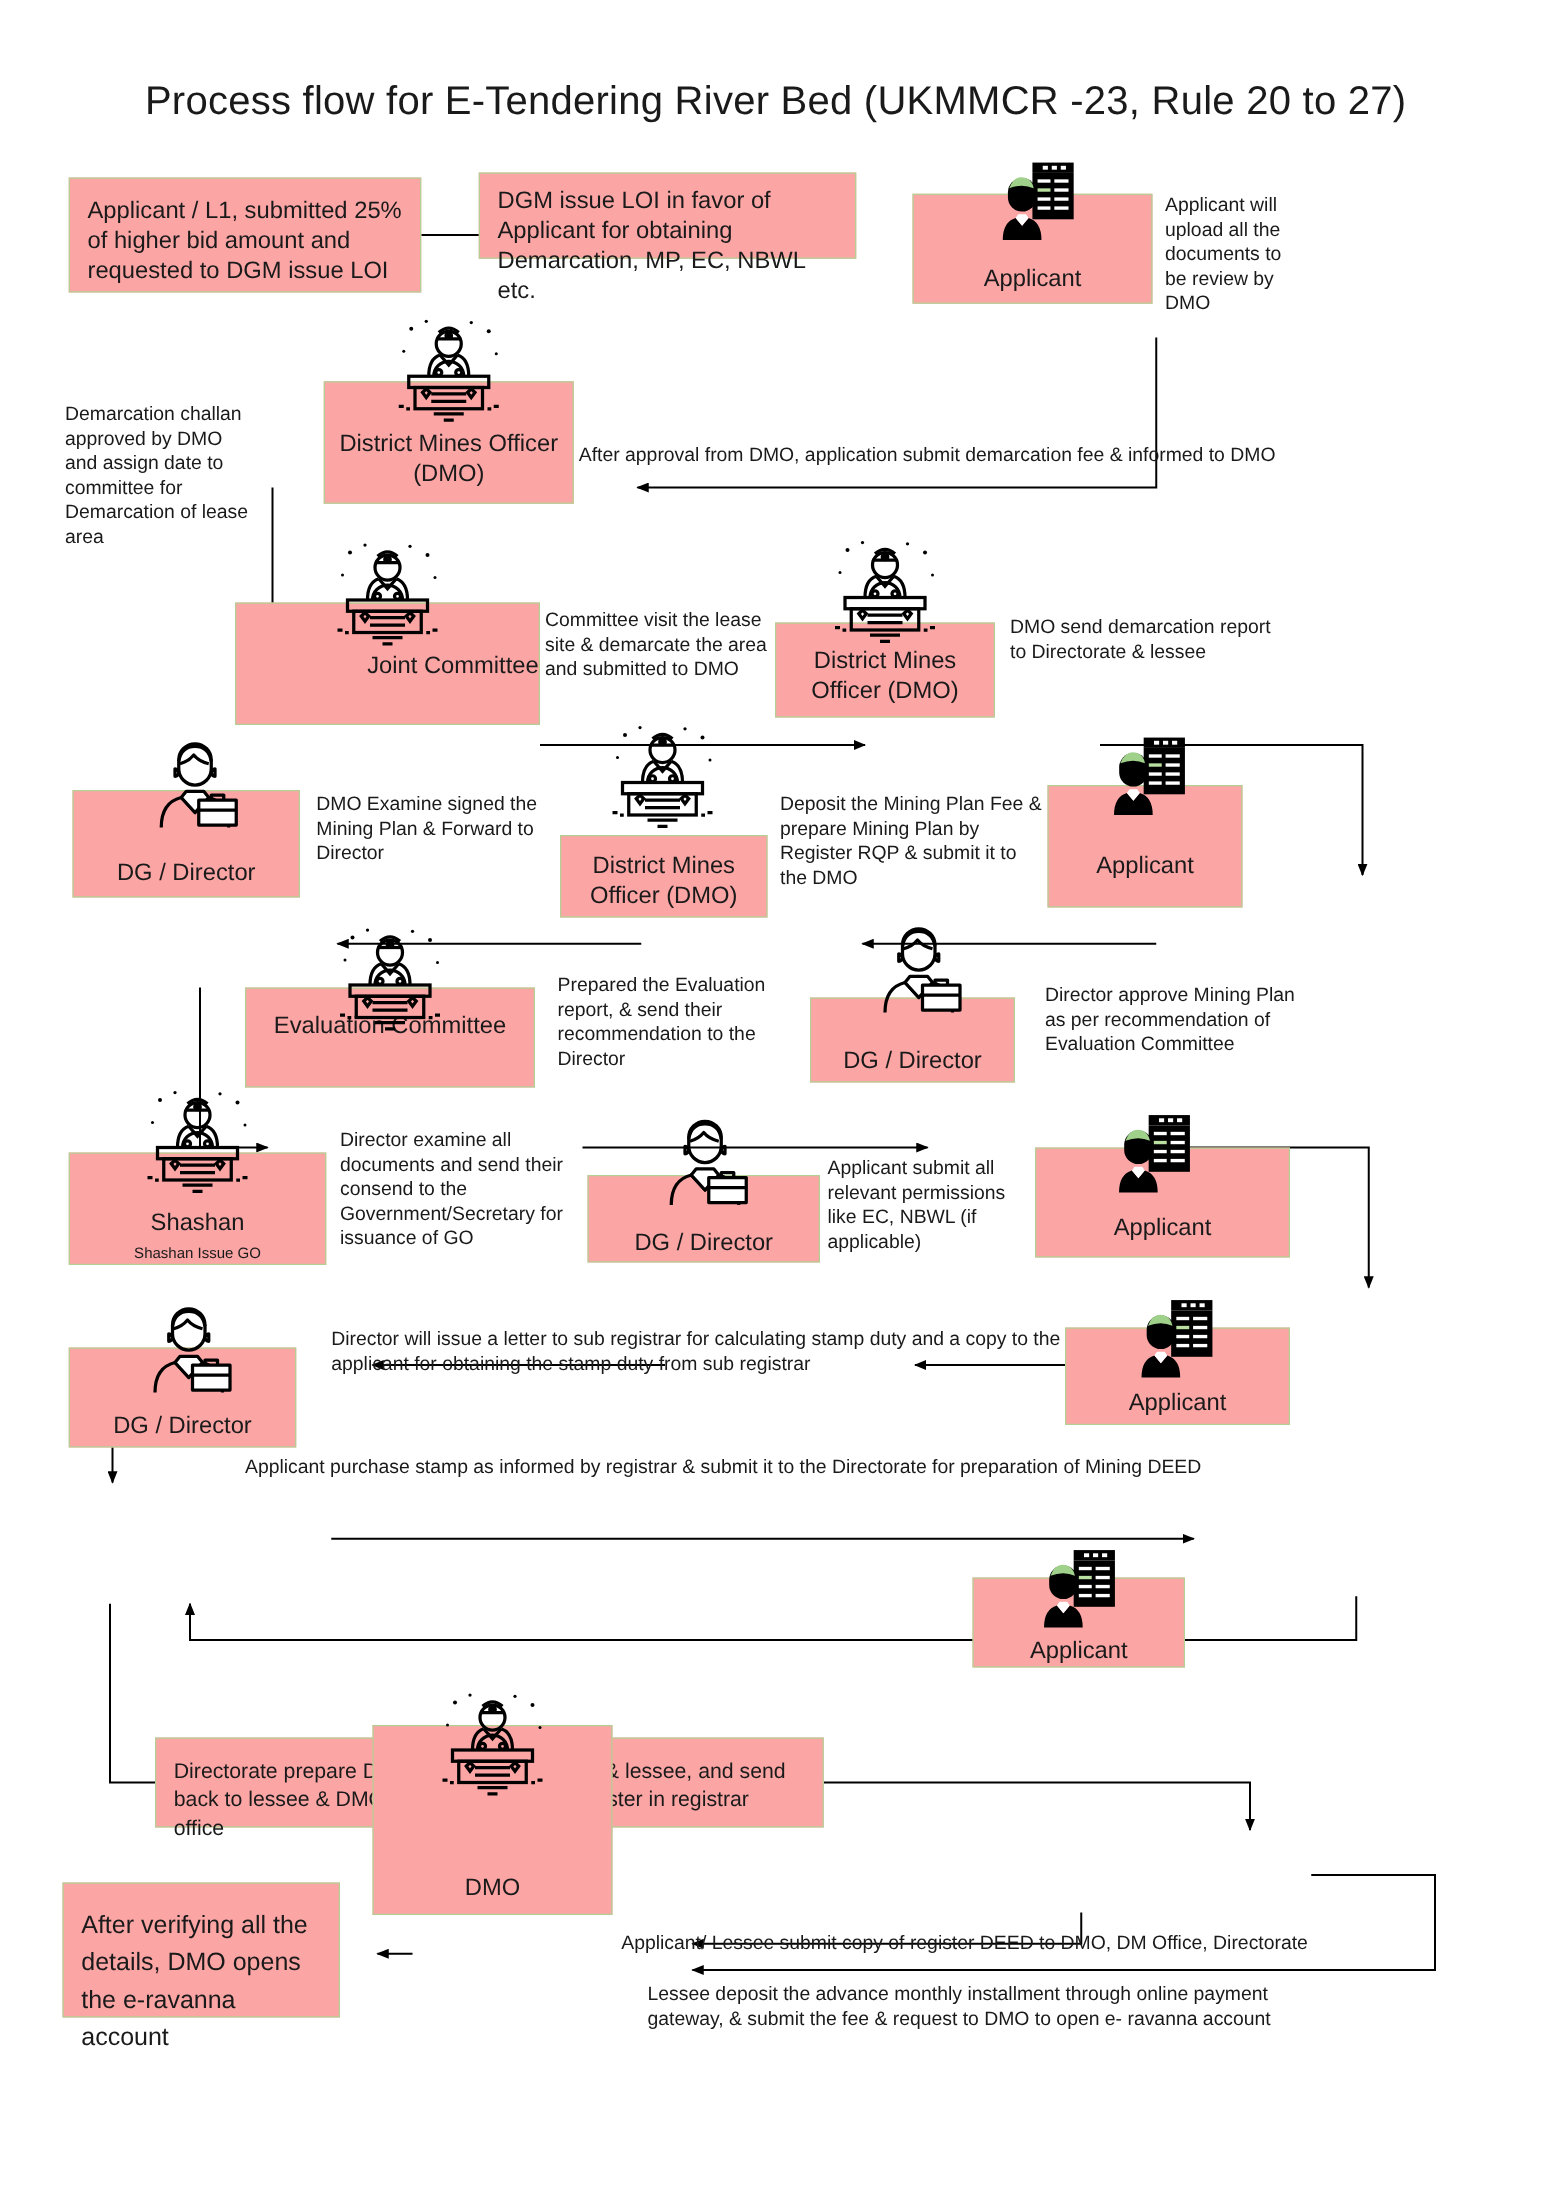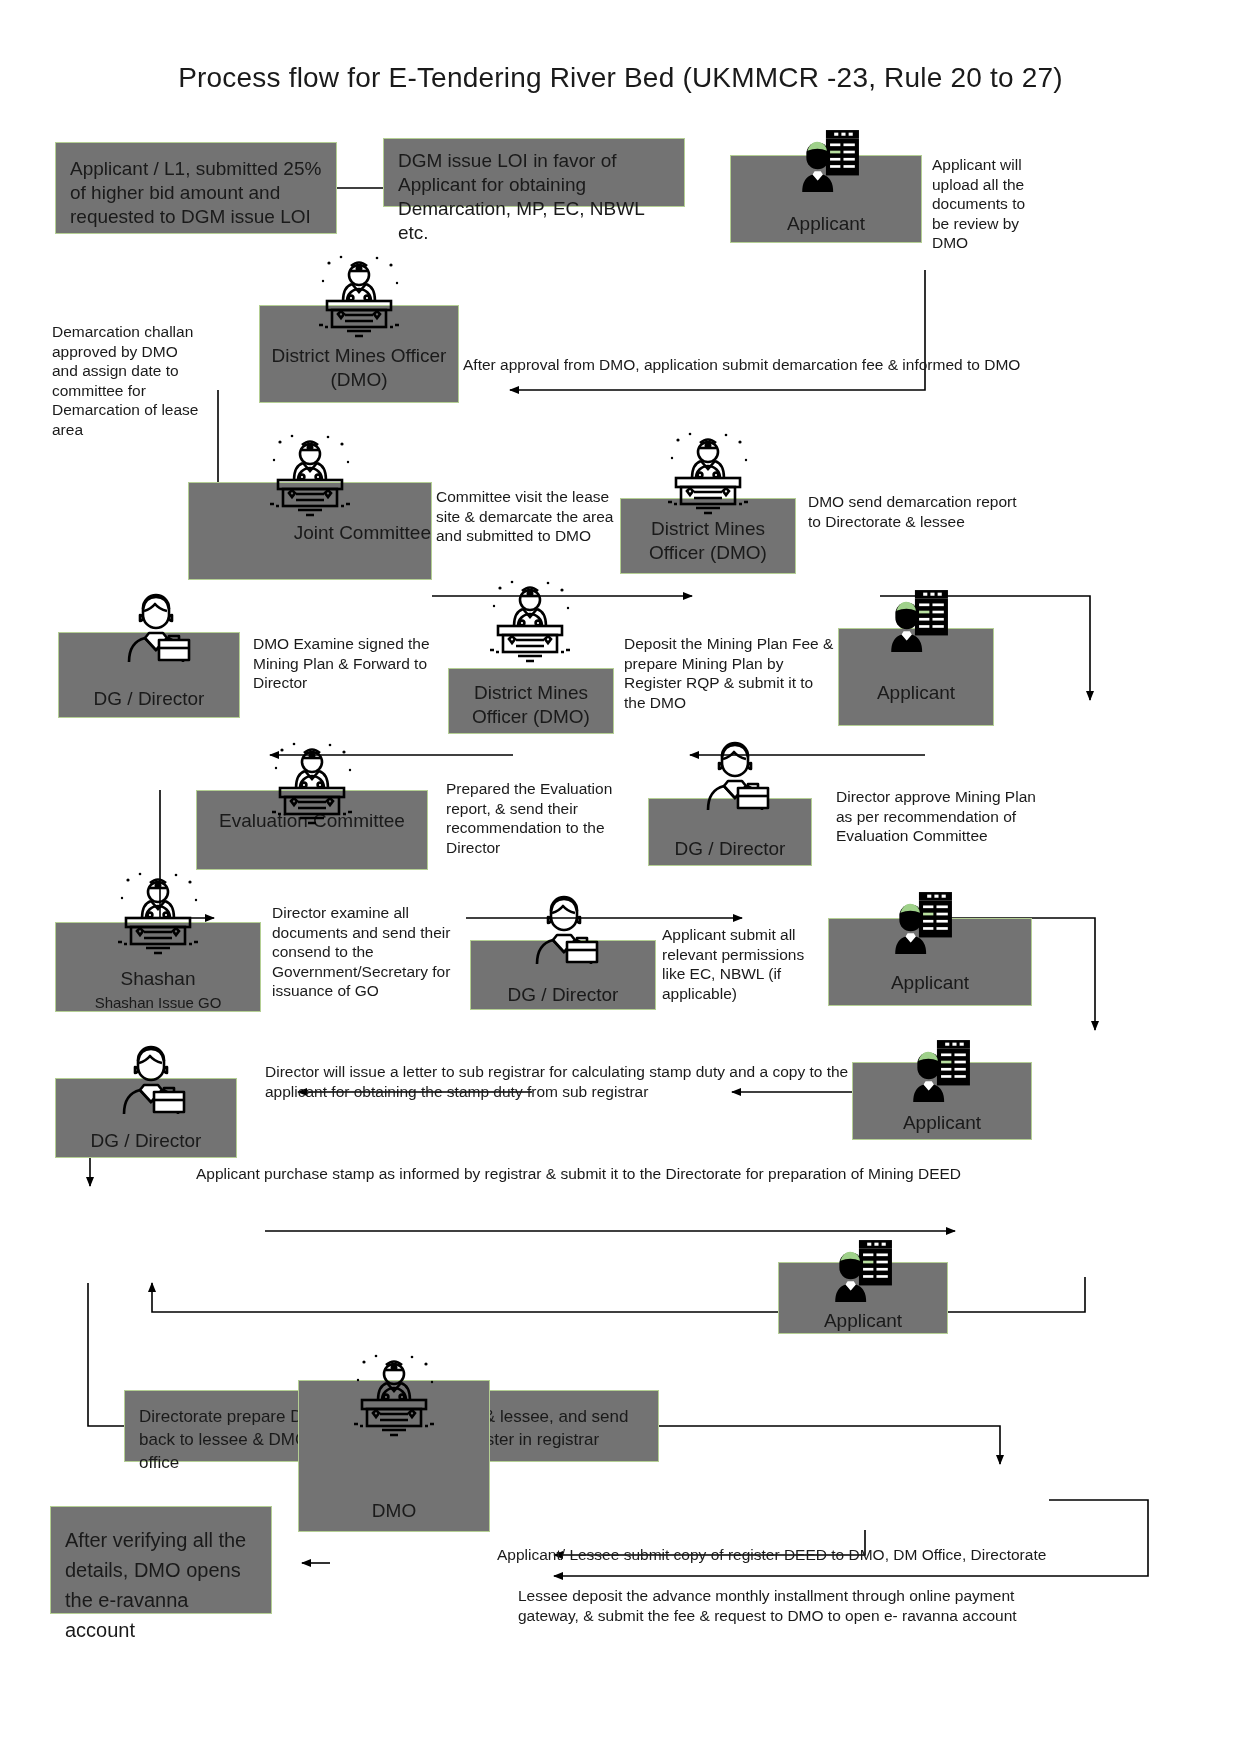--- a/index.html
+++ b/index.html
@@ -1,29 +1,29 @@
 <!DOCTYPE html>
 <html><head>
 <meta charset="utf-8">
 <style>
   html,body{margin:0;padding:0;background:#ffffff;}
   body{width:1241px;height:1755px;position:relative;
        font-family:"Liberation Sans",sans-serif;color:#000;}
   #stage{position:relative;width:1241px;height:1755px;overflow:hidden;}
 
   .title{position:absolute;left:0;top:62px;width:1241px;text-align:center;
-         font-size:28px;letter-spacing:.2px;color:#1a1a1a;}
+         font-size:32px;letter-spacing:.2px;color:#1a1a1a;}
 
   
-  .box{position:absolute;background:#737373;border:1px solid #b4cf93;
+  .box{position:absolute;background:#fca5a5;border:1px solid #b4cf93;
        box-sizing:border-box;}
   .box .txt{position:absolute;left:0;width:100%;text-align:center;
             font-size:19px;line-height:24px;color:#1a1a1a;}
   .box.left .txt{text-align:left;padding:0 14px;box-sizing:border-box;}
-  .box .sub{font-size:15px;line-height:19px;}
+  .box .sub{font-size:12px;line-height:19px;}
 
   
   .lbl{position:absolute;font-size:15.5px;line-height:19.5px;color:#1a1a1a;}
 
   
   svg.wires{position:absolute;left:0;top:0;width:1241px;height:1755px;
             pointer-events:none;}
 
   
   .icon{position:absolute;}

